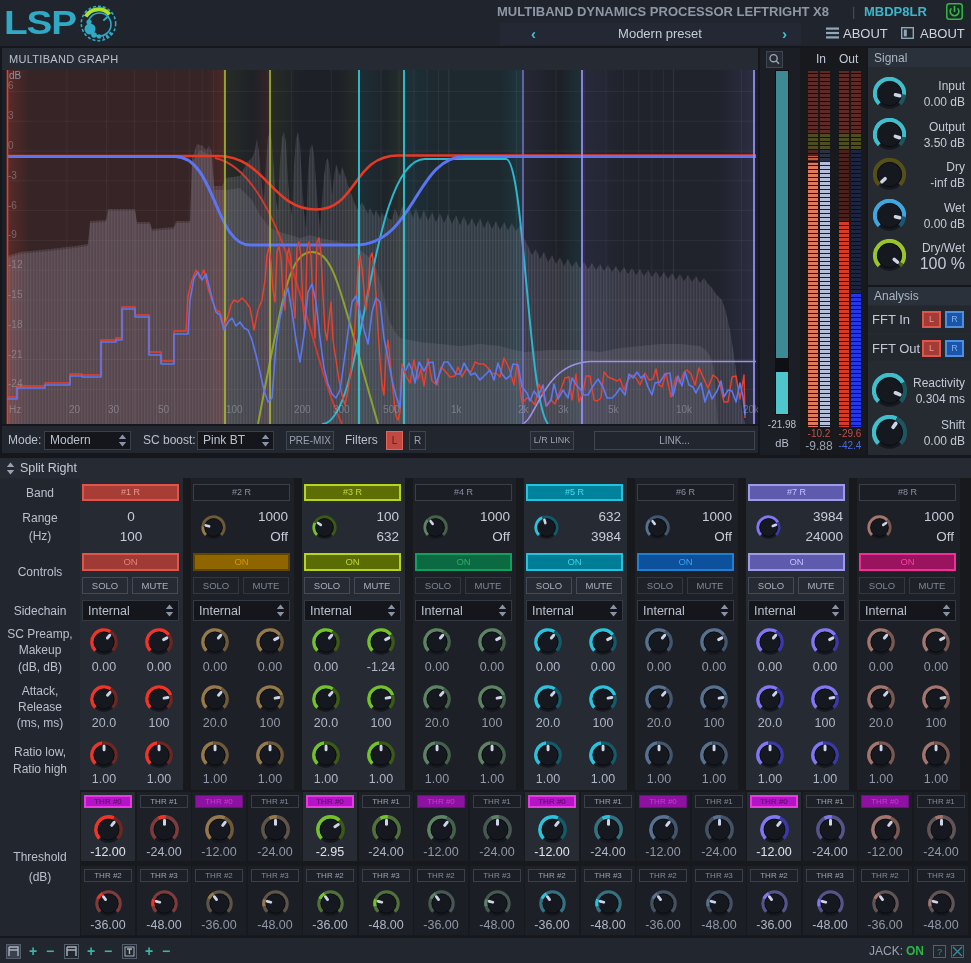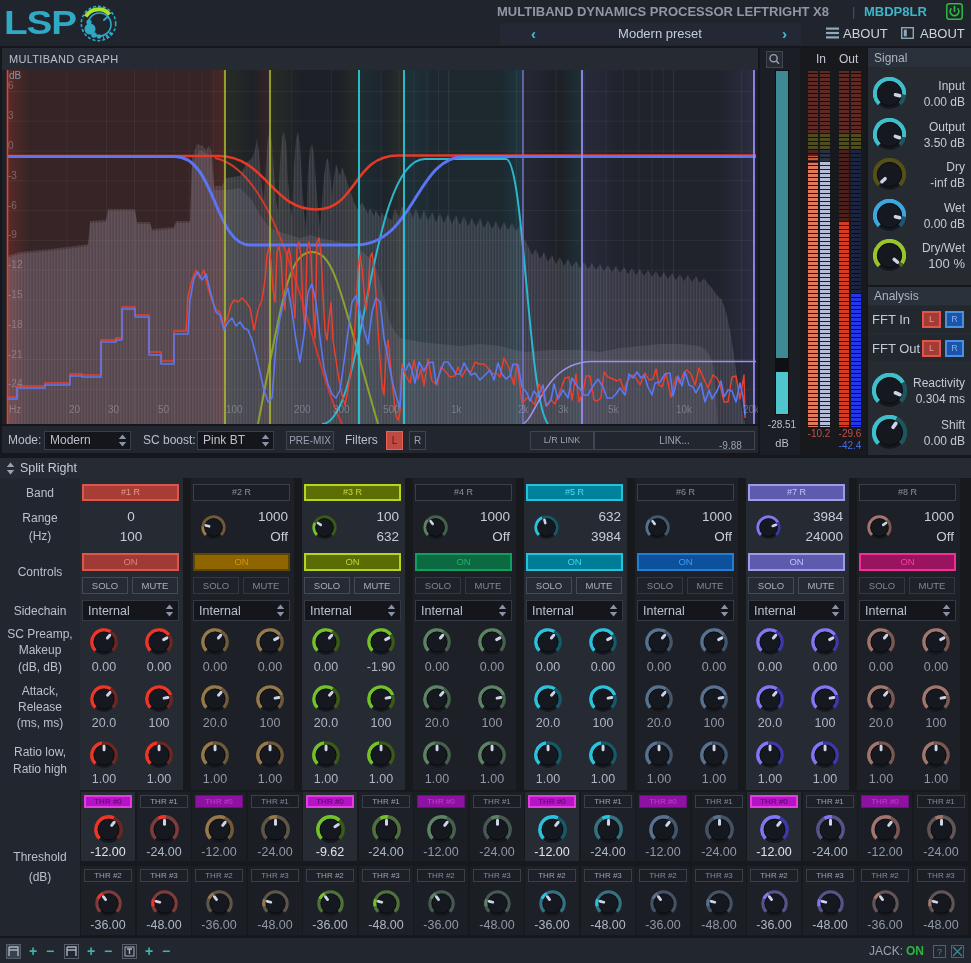--- a/index.html
+++ b/index.html
@@ -208,32 +208,32 @@
 <div style="left:197px;top:431px;width:77px;height:19px;background:#14161b;border:1px solid #3a404a"></div>
 <div style="left:203px;top:432.0px;font-size:12px;color:#b9c0cc;white-space:nowrap;line-height:16px;">Pink BT</div>
 <svg style="left:261px;top:434px" width="9" height="13" viewBox="0 0 9 13">
     <path d="M4.5 0.5 L8.2 5 H0.8 Z" fill="#8a93a6"></path>
     <path d="M4.5 12.5 L0.8 8 H8.2 Z" fill="#8a93a6"></path>
   </svg>
 <div style="left:286px;top:431px;width:48px;height:19px;background:#262a32;border:1px solid #40464f;color:#9aa2b2;font-size:10px;text-align:center;line-height:17px">PRE-MIX</div>
 <div style="left:345px;top:432.0px;font-size:12px;color:#b9c0cc;white-space:nowrap;line-height:16px;">Filters</div>
 <div style="left:386px;top:431px;width:17px;height:19px;background:#bf4a42;border:1px solid #e86355;color:#5c1813;font-size:10px;text-align:center;line-height:17px">L</div>
 <div style="left:409px;top:431px;width:17px;height:19px;background:#22262e;border:1px solid #40464f;color:#9aa2b2;font-size:10px;text-align:center;line-height:17px">R</div>
-<div style="left:530px;top:431px;width:64px;height:19px;background:#262a32;border:1px solid #40464f;color:#9aa2b2;font-size:9px;text-align:center;line-height:17px">L/R LINK</div>
+<div style="left:530px;top:431px;width:44px;height:19px;background:#262a32;border:1px solid #40464f;color:#9aa2b2;font-size:9px;text-align:center;line-height:17px">L/R LINK</div>
 <div style="left:594px;top:431px;width:161px;height:19px;background:#22262e;border:1px solid #40464f;color:#9aa2b2;font-size:10px;text-align:center;line-height:17px">LINK...</div>
 <div style="left:760px;top:48px;width:40px;height:407px;background:#1b1e24"></div>
 <svg style="left:766px;top:51px" width="17" height="17" viewBox="0 0 17 17">
 <rect x="0.5" y="0.5" width="16" height="16" fill="#262a32" stroke="#40464f"></rect>
 <circle cx="7.6" cy="7.2" r="3.6" fill="none" stroke="#9aa2b2" stroke-width="1.4"></circle>
 <path d="M10.3 10 L13 12.8" stroke="#9aa2b2" stroke-width="1.5"></path>
   </svg>
 <div style="left:775px;top:70px;width:14px;height:345px;background:#0e1014"></div>
 <div style="left:776px;top:71px;width:12px;height:287px;background:#3d8a94"></div>
 <div style="left:776px;top:372px;width:12px;height:42px;background:#4fc6cc"></div>
-<div style="left:682px;top:418.0px;width:200px;text-align:center;font-size:10px;color:#b9c0cc;white-space:nowrap;line-height:14px;">-28.51</div>
+<div style="left:682px;top:418.0px;width:200px;text-align:center;font-size:10px;color:#b9c0cc;white-space:nowrap;line-height:14px;">-21.98</div>
 <div style="left:682px;top:435.5px;width:200px;text-align:center;font-size:11px;color:#b9c0cc;white-space:nowrap;line-height:15px;">dB</div>
 <div style="left:800px;top:48px;width:66px;height:407px;background:#17191d"></div>
 <div style="left:816px;top:51.0px;font-size:12px;color:#c3cad6;white-space:nowrap;line-height:16px;">In</div>
 <div style="left:839px;top:51.0px;font-size:12px;color:#c3cad6;white-space:nowrap;line-height:16px;">Out</div>
 <div style="left:808px;top:70px;width:10px;height:357px;background:#14161a">
     <div style="left:0px;top:1px;width:10px;height:62px;background:#5e2a25"></div>
     <div style="left:0px;top:63px;width:10px;height:16px;background:#4e4d20"></div>
     <div style="left:0px;top:79px;width:10px;height:278px;background:#4e2522"></div>
     <div style="left:0px;top:86px;width:10px;height:4px;background:#c65c3e"></div>
     <div style="left:0px;top:93px;width:10px;height:264px;background:#e0795a"></div>
@@ -254,21 +254,21 @@
     <div style="left:0px;top:0px;width:10px;height:357px;background:repeating-linear-gradient(180deg, rgba(0,0,0,0) 0px, rgba(0,0,0,0) 2.8px, rgba(10,11,14,0.9) 2.8px, rgba(10,11,14,0.9) 4px)"></div>
   </div>
 <div style="left:851px;top:70px;width:10px;height:357px;background:#14161a">
     <div style="left:0px;top:1px;width:10px;height:62px;background:#5e2a25"></div>
     <div style="left:0px;top:63px;width:10px;height:16px;background:#4e4d20"></div>
     <div style="left:0px;top:79px;width:10px;height:278px;background:#1d2440"></div>
     <div style="left:0px;top:223px;width:10px;height:134px;background:#2438e8"></div>
     <div style="left:0px;top:0px;width:10px;height:357px;background:repeating-linear-gradient(180deg, rgba(0,0,0,0) 0px, rgba(0,0,0,0) 2.8px, rgba(10,11,14,0.9) 2.8px, rgba(10,11,14,0.9) 4px)"></div>
   </div>
 <div style="left:719px;top:427.0px;width:200px;text-align:center;font-size:10px;color:#c25048;white-space:nowrap;line-height:14px;">-10.2</div>
-<div style="left:719px;top:439.0px;width:200px;text-align:left;font-size:10px;color:#9aa2b0;white-space:nowrap;line-height:14px;">-9.88</div>
+<div style="left:719px;top:439.0px;width:200px;text-align:center;font-size:12px;color:#9aa2b0;white-space:nowrap;line-height:14px;">-9.88</div>
 <div style="left:750px;top:427.0px;width:200px;text-align:center;font-size:10px;color:#c25048;white-space:nowrap;line-height:14px;">-29.6</div>
 <div style="left:750px;top:439.0px;width:200px;text-align:center;font-size:10px;color:#4a6ae0;white-space:nowrap;line-height:14px;">-42.4</div>
 <div style="left:868px;top:48px;width:103px;height:237px;background:#262a31"></div>
 <div style="left:868px;top:48px;width:103px;height:19px;background:#2b313b"></div>
 <div style="left:874px;top:50.0px;font-size:12px;color:#a9b6c4;white-space:nowrap;line-height:16px;">Signal</div>
 <svg style="left:872.5px;top:77.0px" width="33" height="33" viewBox="0 0 33 33">
     <circle cx="16.5" cy="16.5" r="15.30" fill="#15181e"></circle>
     <path d="M6.25 26.75 A14.50 14.50 0 1 1 30.94 17.76" stroke="#3fbecb" stroke-width="4.3" fill="none"></path>
     <path d="M30.94 17.76 A14.50 14.50 0 0 1 26.75 26.75" stroke="#1d565e" stroke-width="4.3" fill="none"></path>
     <circle cx="16.5" cy="16.5" r="12.21" fill="#15181e"></circle>
@@ -319,21 +319,21 @@
     <circle cx="16.5" cy="16.5" r="15.30" fill="#15181e"></circle>
     <path d="M6.25 26.75 A14.50 14.50 0 1 1 28.80 24.18" stroke="#9ac42b" stroke-width="4.3" fill="none"></path>
     <path d="M28.80 24.18 A14.50 14.50 0 0 1 26.75 26.75" stroke="#4e6416" stroke-width="4.3" fill="none"></path>
     <circle cx="16.5" cy="16.5" r="12.21" fill="#15181e"></circle>
     <circle cx="16.5" cy="16.5" r="12.21" fill="none" stroke="rgba(0,0,0,0.5)" stroke-width="1"></circle>
     <g transform="translate(22.82 21.80) rotate(220)">
       <rect x="-4.0" y="-1.7" width="7.9" height="3.5" rx="1.7" fill="#cdd4e8"></rect>
     </g>
   </svg>
 <div style="left:765px;top:240.0px;width:200px;text-align:right;font-size:12px;color:#c3cad6;white-space:nowrap;line-height:16px;">Dry/Wet</div>
-<div style="left:765px;top:256.0px;width:200px;text-align:right;font-size:13px;color:#c3cad6;white-space:nowrap;line-height:16px;">100 %</div>
+<div style="left:765px;top:256.0px;width:200px;text-align:right;font-size:16px;color:#c3cad6;white-space:nowrap;line-height:16px;">100 %</div>
 <div style="left:868px;top:287px;width:103px;height:168px;background:#262a31"></div>
 <div style="left:868px;top:287px;width:103px;height:18px;background:#2b313b"></div>
 <div style="left:874px;top:288.0px;font-size:12px;color:#a9b6c4;white-space:nowrap;line-height:16px;">Analysis</div>
 <div style="left:868px;top:306px;width:103px;height:27px;background:#23272e"></div>
 <div style="left:868px;top:335px;width:103px;height:26px;background:#23272e"></div>
 <div style="left:872px;top:310.5px;font-size:13px;color:#c3cad6;white-space:nowrap;line-height:17px;">FFT In</div>
 <div style="left:872px;top:339.5px;font-size:13px;color:#c3cad6;white-space:nowrap;line-height:17px;">FFT Out</div>
 <div style="left:922px;top:311px;width:19px;height:17px;background:#a33b36;border:2px solid #e05548;color:#e89a90;font-size:9px;text-align:center;line-height:13px">L</div>
 <div style="left:945px;top:311px;width:19px;height:17px;background:#1b54a8;border:2px solid #4b8fe0;color:#7fb0e8;font-size:9px;text-align:center;line-height:13px">R</div>
 <div style="left:922px;top:340px;width:19px;height:17px;background:#a33b36;border:2px solid #e05548;color:#e89a90;font-size:9px;text-align:center;line-height:13px">L</div>
@@ -695,21 +695,21 @@
 <svg style="left:367.0px;top:628.0px" width="28" height="28" viewBox="0 0 28 28">
     <circle cx="14.0" cy="14.0" r="12.80" fill="#15181e"></circle>
     <path d="M5.51 22.49 A12.00 12.00 0 1 1 23.71 6.95" stroke="#74c229" stroke-width="3.6" fill="none"></path>
     <path d="M23.71 6.95 A12.00 12.00 0 0 1 22.49 22.49" stroke="#3a5a16" stroke-width="3.6" fill="none"></path>
     <circle cx="14.0" cy="14.0" r="10.18" fill="#15181e"></circle>
     <circle cx="14.0" cy="14.0" r="10.18" fill="none" stroke="rgba(0,0,0,0.5)" stroke-width="1"></circle>
     <g transform="translate(20.18 10.71) rotate(152)">
       <rect x="-3.4" y="-1.5" width="6.7" height="2.9" rx="1.5" fill="#cdd4e8"></rect>
     </g>
   </svg>
-<div style="left:281px;top:658.8px;width:200px;text-align:center;font-size:12.5px;color:#aeb6c6;white-space:nowrap;line-height:16.5px;">-1.90</div>
+<div style="left:281px;top:658.8px;width:200px;text-align:center;font-size:12.5px;color:#aeb6c6;white-space:nowrap;line-height:16.5px;">-1.24</div>
 <svg style="left:312.0px;top:685.0px" width="28" height="28" viewBox="0 0 28 28">
     <circle cx="14.0" cy="14.0" r="12.80" fill="#15181e"></circle>
     <path d="M5.51 22.49 A12.00 12.00 0 0 1 20.71 4.05" stroke="#74c229" stroke-width="3.6" fill="none"></path>
     <path d="M20.71 4.05 A12.00 12.00 0 0 1 22.49 22.49" stroke="#3a5a16" stroke-width="3.6" fill="none"></path>
     <circle cx="14.0" cy="14.0" r="10.18" fill="#15181e"></circle>
     <circle cx="14.0" cy="14.0" r="10.18" fill="none" stroke="rgba(0,0,0,0.5)" stroke-width="1"></circle>
     <g transform="translate(18.68 8.80) rotate(132)">
       <rect x="-3.4" y="-1.5" width="6.7" height="2.9" rx="1.5" fill="#cdd4e8"></rect>
     </g>
   </svg>
@@ -758,21 +758,21 @@
 <svg style="left:315.5px;top:814.5px" width="29" height="29" viewBox="0 0 29 29">
     <circle cx="14.5" cy="14.5" r="13.30" fill="#15181e"></circle>
     <path d="M5.66 23.34 A12.50 12.50 0 0 1 23.34 5.66" stroke="#74c229" stroke-width="3.8" fill="none"></path>
     <path d="M23.34 5.66 A12.50 12.50 0 0 1 23.34 23.34" stroke="#3a5a16" stroke-width="3.8" fill="none"></path>
     <circle cx="14.5" cy="14.5" r="10.59" fill="#15181e"></circle>
     <circle cx="14.5" cy="14.5" r="10.59" fill="none" stroke="rgba(0,0,0,0.5)" stroke-width="1"></circle>
     <g transform="translate(20.58 10.55) rotate(147)">
       <rect x="-3.5" y="-1.5" width="7.0" height="3.0" rx="1.5" fill="#cdd4e8"></rect>
     </g>
   </svg>
-<div style="left:230px;top:843.8px;width:200px;text-align:center;font-size:12.5px;color:#dfe3ea;white-space:nowrap;line-height:16.5px;">-9.62</div>
+<div style="left:230px;top:843.8px;width:200px;text-align:center;font-size:12.5px;color:#dfe3ea;white-space:nowrap;line-height:16.5px;">-2.95</div>
 <svg style="left:371.5px;top:814.5px" width="29" height="29" viewBox="0 0 29 29">
     <circle cx="14.5" cy="14.5" r="13.30" fill="#15181e"></circle>
     <path d="M5.66 23.34 A12.50 12.50 0 1 1 23.34 23.34" stroke="#50713c" stroke-width="3.8" fill="none"></path>
     <path d="M8.63 3.46 A12.50 12.50 0 0 1 15.81 2.07" stroke="#74c229" stroke-width="3.8" fill="none"></path>
     <circle cx="14.5" cy="14.5" r="10.59" fill="#15181e"></circle>
     <circle cx="14.5" cy="14.5" r="10.59" fill="none" stroke="rgba(0,0,0,0.5)" stroke-width="1"></circle>
     <g transform="translate(14.50 7.25) rotate(90)">
       <rect x="-3.5" y="-1.5" width="7.0" height="3.0" rx="1.5" fill="#cdd4e8"></rect>
     </g>
   </svg>

